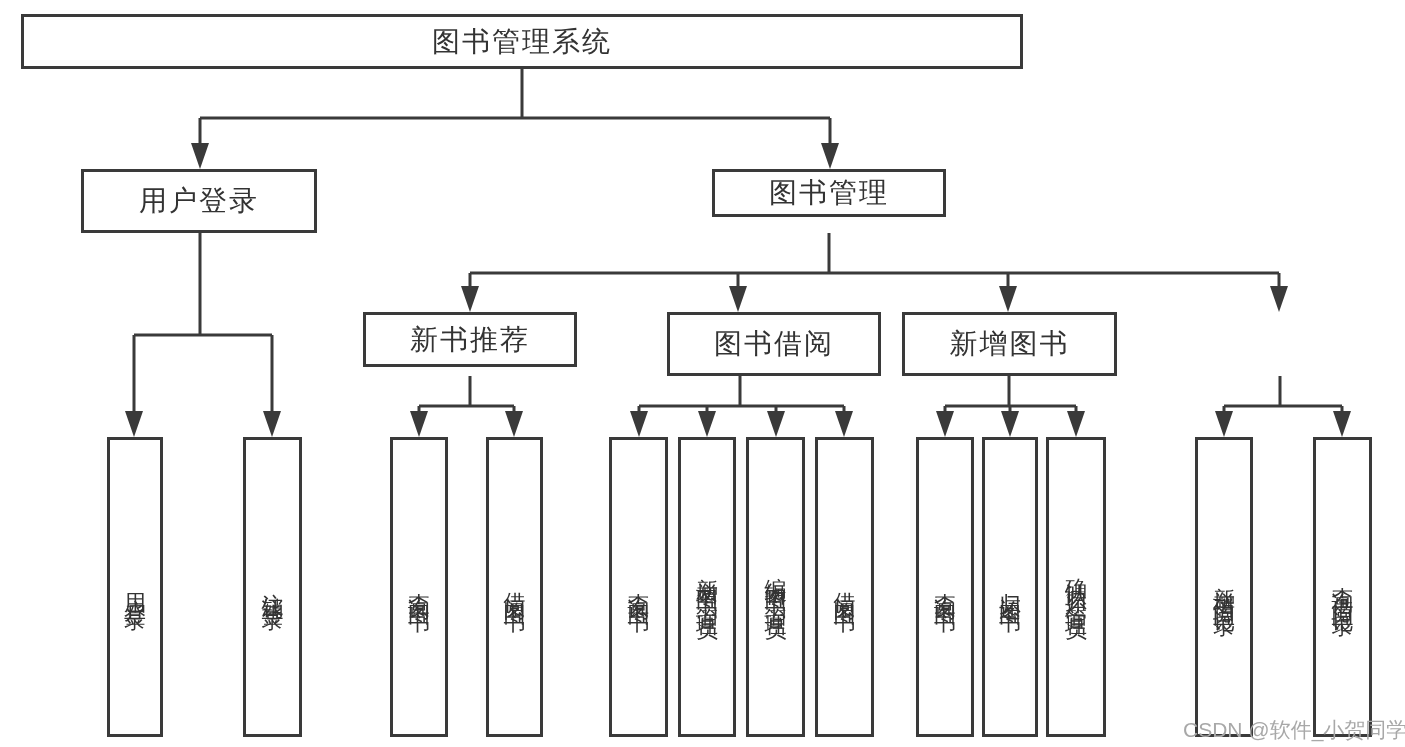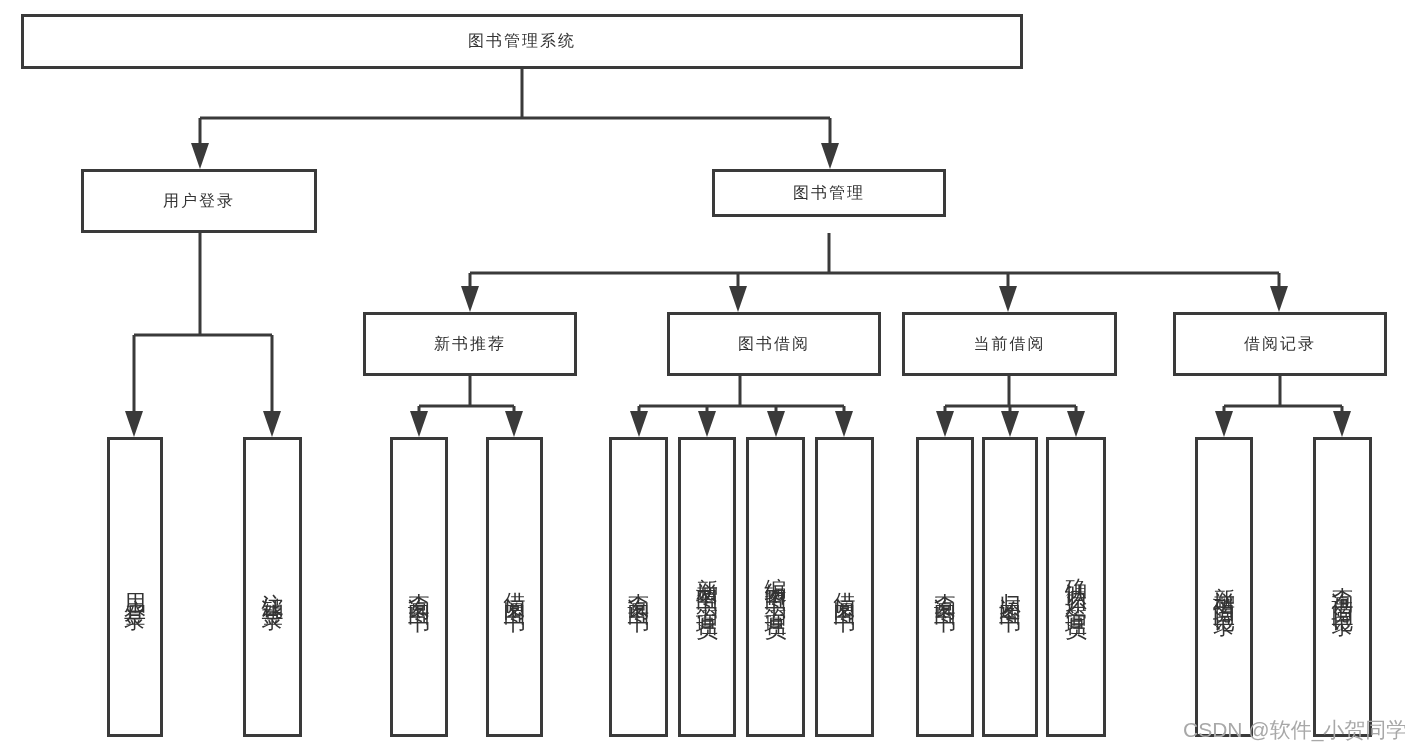--- a/index.html
+++ b/index.html
@@ -35,21 +35,21 @@
     fill: var(--line);
     stroke: none;
   }
   .hbox {
     position: absolute;
     border: 3px solid var(--line);
     background: var(--box-background);
     display: flex;
     align-items: center;
     justify-content: center;
-    font-size: 16px;
+    font-size: 28px;
     letter-spacing: 2px;
     color: var(--text);
     white-space: nowrap;
   }
   .vbox {
     position: absolute;
     top: 437px;
     height: 300px;
     border: 3px solid var(--line);
     background: var(--box-background);
@@ -60,21 +60,21 @@
     text-orientation: mixed;
     font-size: 22px;
     letter-spacing: 6px;
     line-height: 1;
     color: var(--text);
   }
   
   .n-root          { left: 21px;   top: 14px;  width: 1002px; height: 55px; }
   .n-user-login    { left: 81px;   top: 169px; width: 236px;  height: 64px; }
   .n-book-mgmt     { left: 712px;  top: 169px; width: 234px;  height: 48px; }
-  .n-new-book      { left: 363px;  top: 312px; width: 214px;  height: 64px; }
+  .n-new-book      { left: 363px;  top: 312px; width: 214px;  height: 55px; }
   .n-book-borrow   { left: 667px;  top: 312px; width: 214px;  height: 64px; }
   .n-cur-borrow    { left: 902px;  top: 312px; width: 215px;  height: 64px; }
   .n-borrow-rec    { left: 1173px; top: 312px; width: 214px;  height: 64px; }
   
   .v-user-login    { left: 107px;  width: 56px; }
   .v-logout        { left: 243px;  width: 59px; }
   .v-nb-query      { left: 390px;  width: 58px; }
   .v-nb-borrow     { left: 486px;  width: 57px; }
   .v-bb-query      { left: 609px;  width: 59px; }
   .v-bb-add        { left: 678px;  width: 58px; }
@@ -147,24 +147,21 @@
     <span>图书管理</span>
   </div>
 
   <div class="hbox n-new-book">
     <span>新书推荐</span>
   </div>
   <div class="hbox n-book-borrow">
     <span>图书借阅</span>
   </div>
   <div class="hbox n-cur-borrow">
-    <span>当前借阅</span>
-  </div>
-  <div class="hbox n-borrow-rec">
-    <span>借阅记录</span>
+    <span>新增图书</span>
   </div>
 
   <div class="vbox v-user-login">
     <span>用户登录</span>
   </div>
   <div class="vbox v-logout">
     <span>注销登录</span>
   </div>
 
   <div class="vbox v-nb-query">

